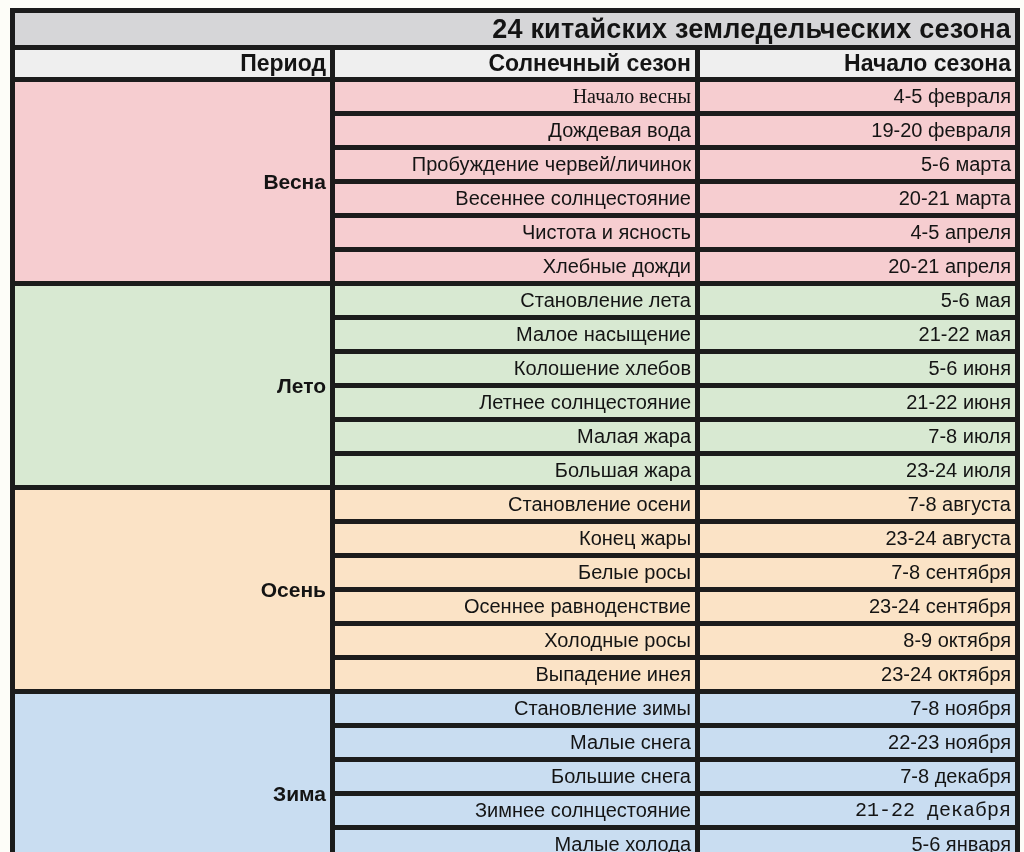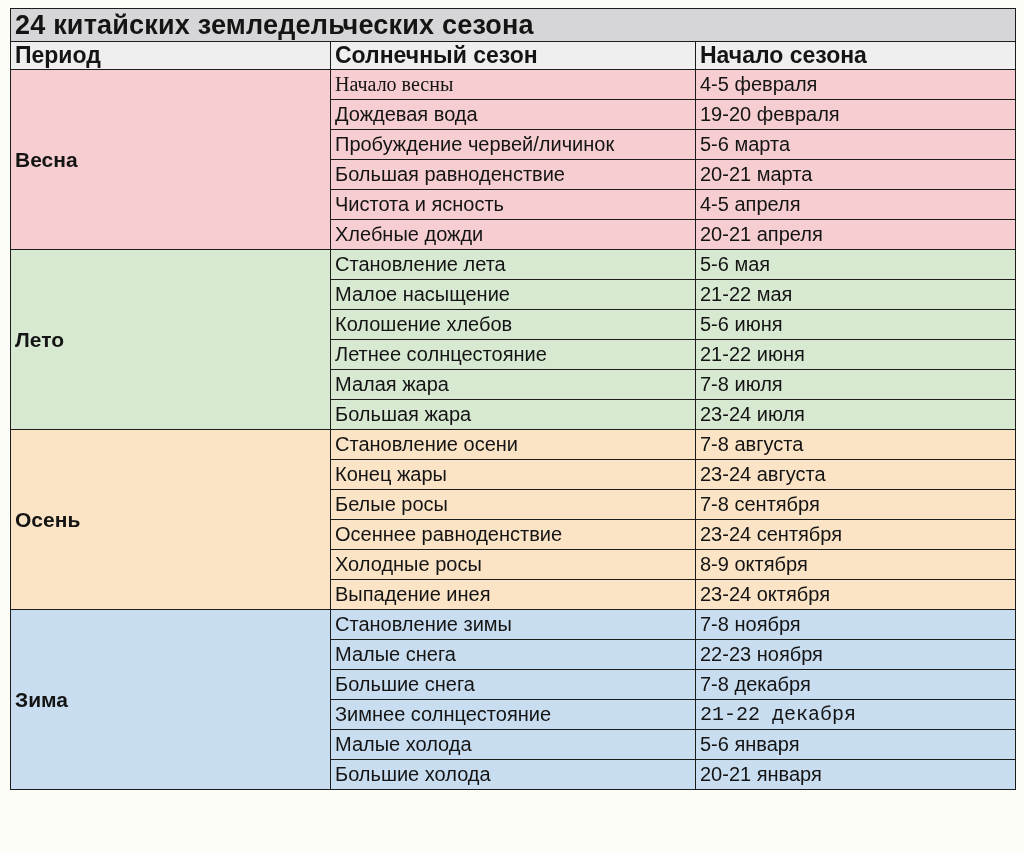--- a/index.html
+++ b/index.html
@@ -20,22 +20,22 @@
   table.seasons-table {
     position: absolute;
     left: 10px;
     top: 8px;
     width: 1005px;
     border-collapse: collapse;
     table-layout: fixed;
   }
   table.seasons-table th,
   table.seasons-table td {
-    border: 1px solid #f97316;
-    text-align: left;
+    border: 5px solid #f97316;
+    text-align: right;
     vertical-align: middle;
     padding: 0 4px;
     overflow: hidden;
     white-space: nowrap;
   }
   col.c-period { width: 320px; }
   col.c-season { width: 365px; }
   col.c-start  { width: 320px; }
 
   th.title-cell {
@@ -88,21 +88,21 @@
         </tr>
         <tr>
           <td class="season-cell" style="background: rgb(246, 205, 208); border-color: rgb(28, 28, 28);">Дождевая вода</td>
           <td class="start-cell" style="background: rgb(246, 205, 208); border-color: rgb(28, 28, 28);">19-20 февраля</td>
         </tr>
         <tr>
           <td class="season-cell" style="background: rgb(246, 205, 208); border-color: rgb(28, 28, 28);">Пробуждение червей/личинок</td>
           <td class="start-cell" style="background: rgb(246, 205, 208); border-color: rgb(28, 28, 28);">5-6 марта</td>
         </tr>
         <tr>
-          <td class="season-cell" style="background: rgb(246, 205, 208); border-color: rgb(28, 28, 28);">Большая равноденствие</td>
+          <td class="season-cell" style="background: rgb(246, 205, 208); border-color: rgb(28, 28, 28);">Весеннее солнцестояние</td>
           <td class="start-cell" style="background: rgb(246, 205, 208); border-color: rgb(28, 28, 28);">20-21 марта</td>
         </tr>
         <tr>
           <td class="season-cell" style="background: rgb(246, 205, 208); border-color: rgb(28, 28, 28);">Чистота и ясность</td>
           <td class="start-cell" style="background: rgb(246, 205, 208); border-color: rgb(28, 28, 28);">4-5 апреля</td>
         </tr>
         <tr>
           <td class="season-cell" style="background: rgb(246, 205, 208); border-color: rgb(28, 28, 28);">Хлебные дожди</td>
           <td class="start-cell" style="background: rgb(246, 205, 208); border-color: rgb(28, 28, 28);">20-21 апреля</td>
         </tr>

